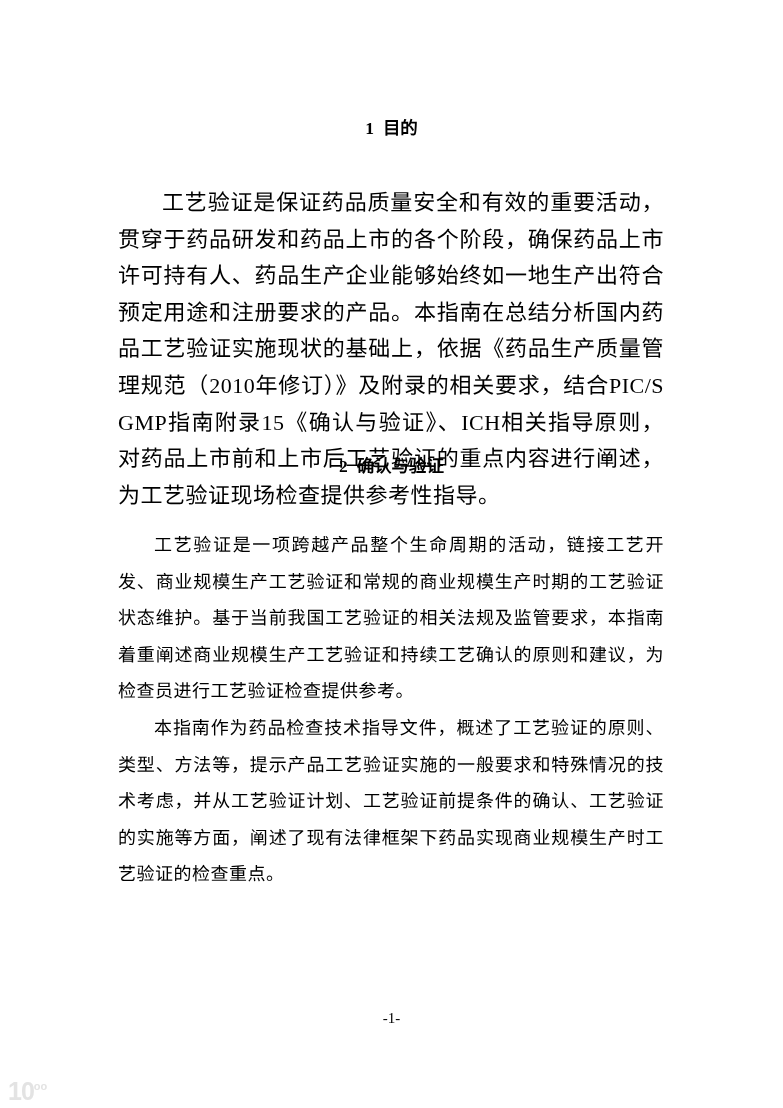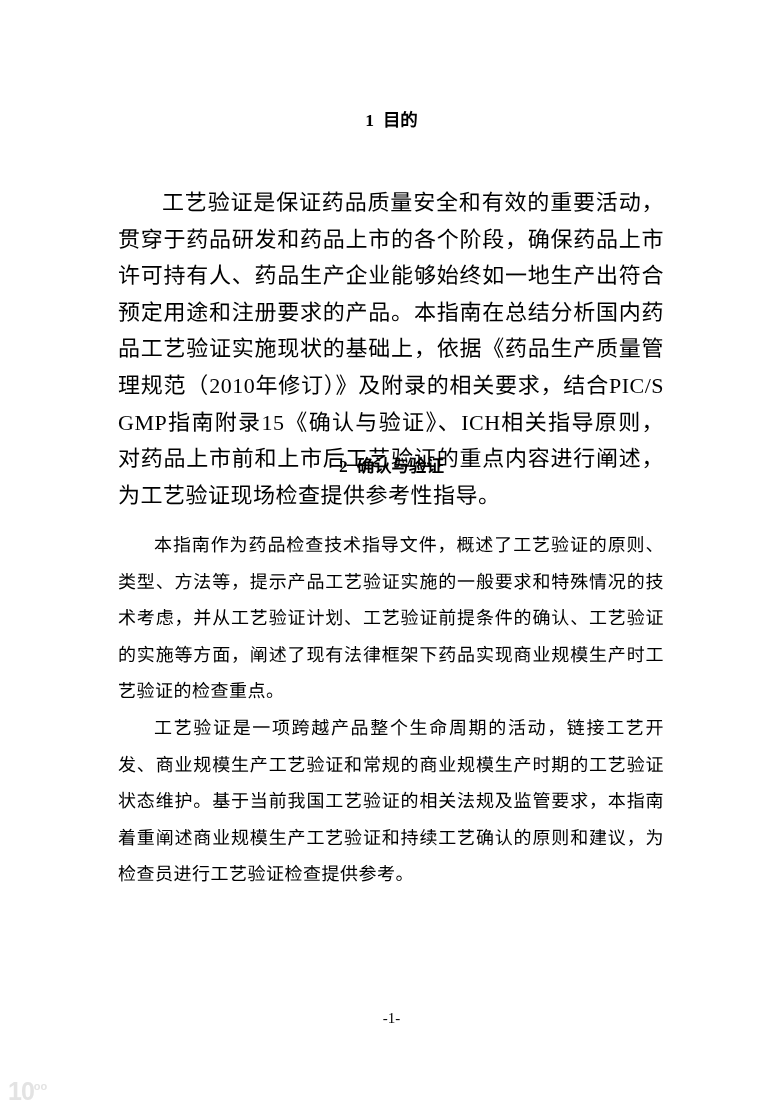--- a/index.html
+++ b/index.html
@@ -25,21 +25,21 @@
     font-weight: bold;
     font-size: 17.5px;
     line-height: 19px;
     color: #000000;
     margin: 0;
   }
   .heading .sec-num {
     font-family: "Liberation Serif", serif;
     margin-right: 9px;
   }
-  .heading-1 { top: 111px; }
+  .heading-1 { top: 119px; }
   .heading-2 { top: 457px; }
 
   .para {
     position: absolute;
     left: 118px;
     width: 546px;
     margin: 0;
     font-size: 22px;
     line-height: 36.6px;
     text-align: justify;
@@ -115,22 +115,22 @@
     <span class="sec-num">1</span><span>目的</span>
   </h2>
 
   <p class="para para-s1">工艺验证是保证药品质量安全和有效的重要活动，贯穿于药品研发和药品上市的各个阶段，确保药品上市许可持有人、药品生产企业能够始终如一地生产出符合预定用途和注册要求的产品。本指南在总结分析国内药品工艺验证实施现状的基础上，依据《药品生产质量管理规范（2010年修订）》及附录的相关要求，结合PIC/S GMP指南附录15《确认与验证》、ICH相关指导原则，对药品上市前和上市后工艺验证的重点内容进行阐述，为工艺验证现场检查提供参考性指导。</p>
 
   <h2 class="heading heading-2">
     <span class="sec-num">2</span><span>确认与验证</span>
   </h2>
 
   <div class="para-flow">
+    <p>工艺验证是一项跨越产品整个生命周期的活动，链接工艺开发、商业规模生产工艺验证和常规的商业规模生产时期的工艺验证状态维护。基于当前我国工艺验证的相关法规及监管要求，本指南着重阐述商业规模生产工艺验证和持续工艺确认的原则和建议，为检查员进行工艺验证检查提供参考。</p>
     <p>本指南作为药品检查技术指导文件，概述了工艺验证的原则、类型、方法等，提示产品工艺验证实施的一般要求和特殊情况的技术考虑，并从工艺验证计划、工艺验证前提条件的确认、工艺验证的实施等方面，阐述了现有法律框架下药品实现商业规模生产时工艺验证的检查重点。</p>
-    <p>工艺验证是一项跨越产品整个生命周期的活动，链接工艺开发、商业规模生产工艺验证和常规的商业规模生产时期的工艺验证状态维护。基于当前我国工艺验证的相关法规及监管要求，本指南着重阐述商业规模生产工艺验证和持续工艺确认的原则和建议，为检查员进行工艺验证检查提供参考。</p>
   </div>
 
   <div class="page-number">-1-</div>
 
   <div class="watermark">
     <span class="wm-logo"><span>10</span><sup>oo</sup></span>
     <span class="wm-brand">大数跨境</span>
   </div>
 
 </div>

